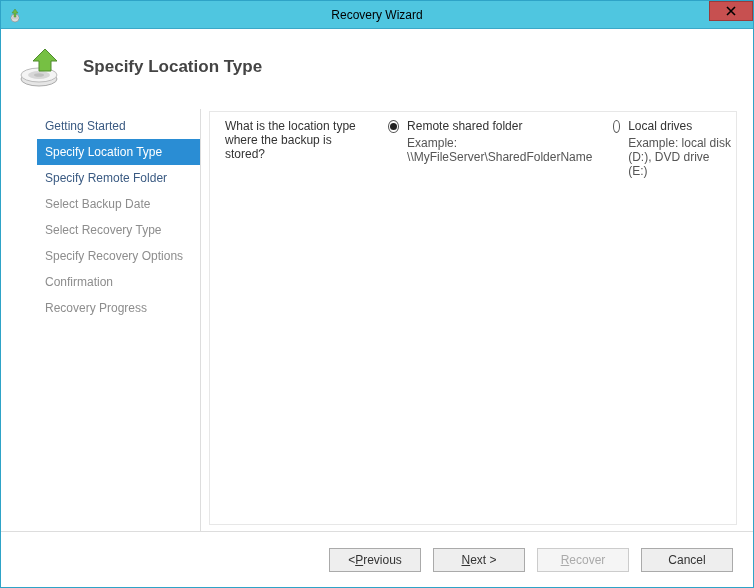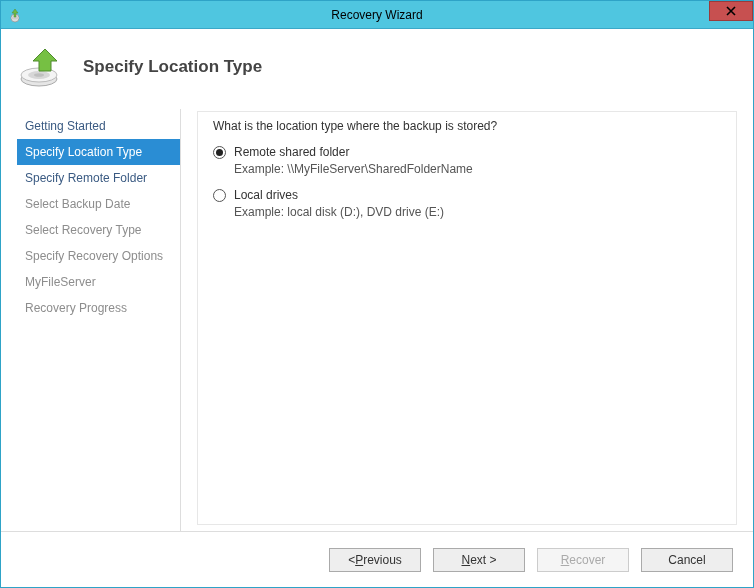--- a/index.html
+++ b/index.html
@@ -78,22 +78,23 @@
   }
   .page-title {
     font-size: 17px;
     font-weight: bold;
     color: #444;
   }
   .body-area {
     flex: 1;
     display: flex;
     padding: 8px 16px 0 16px;
-    gap: 8px;
+    gap: 0;
     min-height: 0;
+    margin-left: 20px;
   }
   .sidebar {
     width: 164px;
     border-right: 1px solid #ddd;
     padding-top: 4px;
   }
   .step {
     padding: 6px 8px;
     font-size: 12px;
     color: #3a5a82;
@@ -103,21 +104,21 @@
   .step.future { color: #8d8d8d; }
   .step.active {
     background: #2a8dd4;
     color: #fff;
   }
   .main-panel {
     flex: 1;
     border-radius: 0;
     padding: 10px 6px 6px 18px;
     display: flex;
-    flex-direction: column;
+    flex-direction: row;
     gap: 12px;
     position: relative;
   }
   .main-inner-border {
     position: absolute;
     left: 8px;
     right: 0;
     top: 2px;
     bottom: 6px;
     border: 1px solid #e7e7e7;
@@ -224,21 +225,21 @@
 
   <div class="body-area">
 
     <div class="sidebar">
       <div class="step">Getting Started</div>
       <div class="step active">Specify Location Type</div>
       <div class="step">Specify Remote Folder</div>
       <div class="step future">Select Backup Date</div>
       <div class="step future">Select Recovery Type</div>
       <div class="step future">Specify Recovery Options</div>
-      <div class="step future">MyFileServer</div>
+      <div class="step future">Confirmation</div>
       <div class="step future">Recovery Progress</div>
     </div>
 
     <div class="main-panel">
       <div class="main-inner-border"></div>
       <div class="prompt">What is the location type where the backup is stored?</div>
 
       <div class="option-row">
         <div class="radio selected"></div>
         <div class="option-texts">

